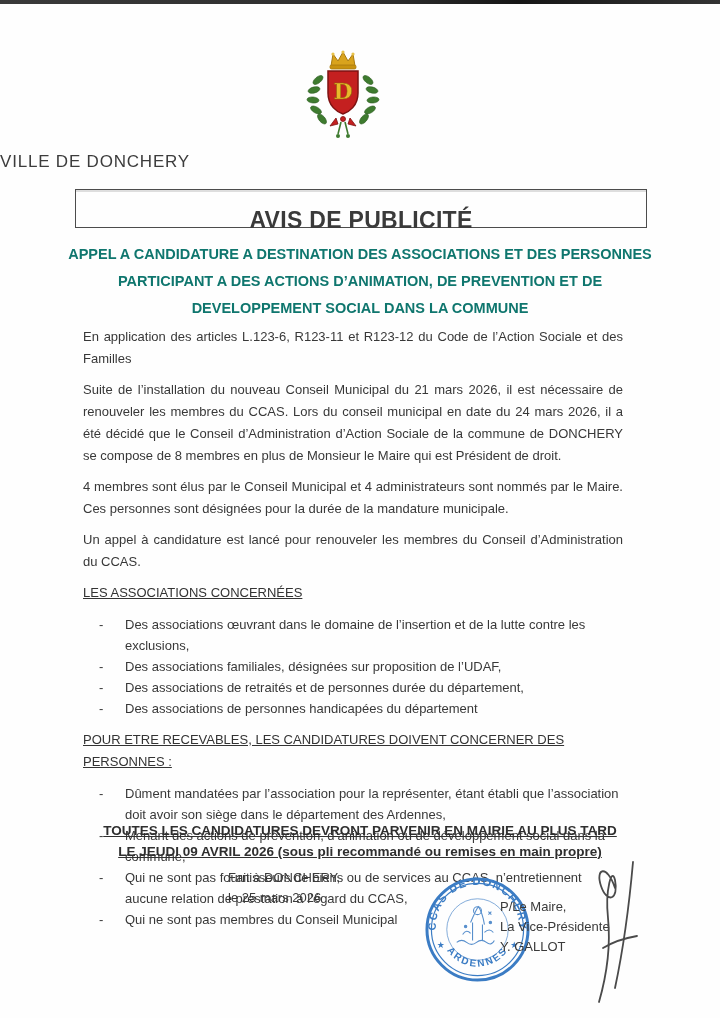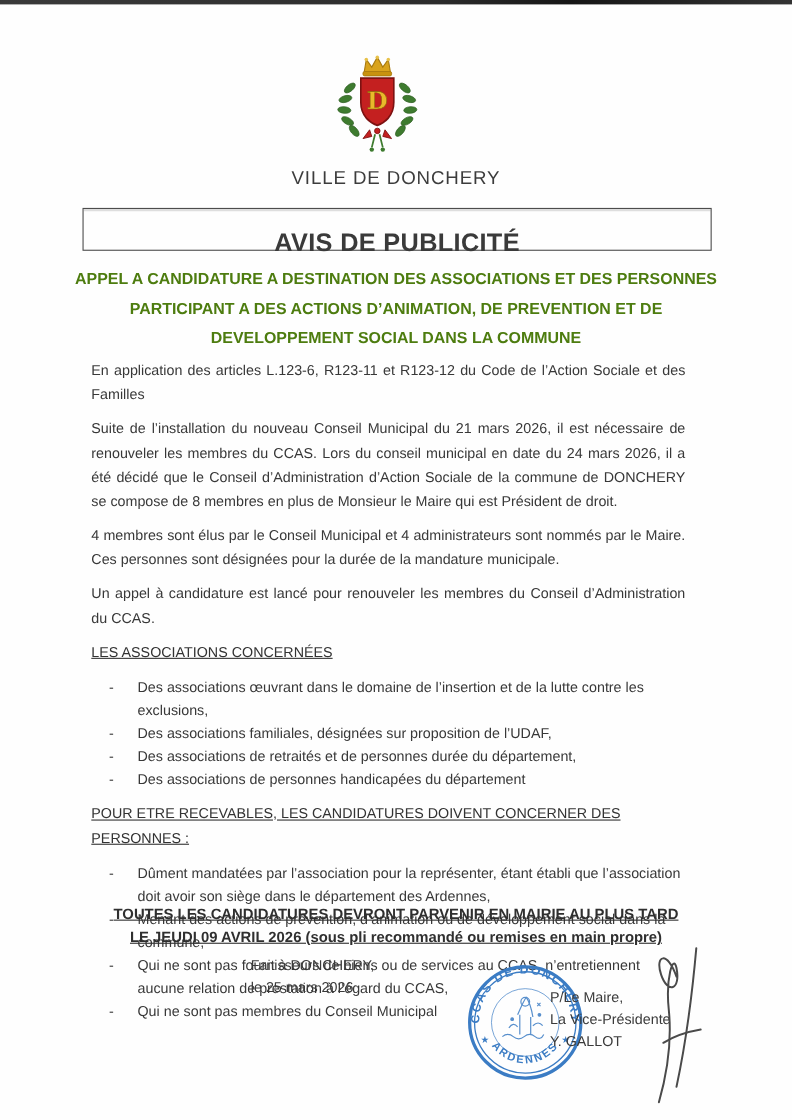--- a/index.html
+++ b/index.html
@@ -6,32 +6,32 @@
   .page {
     position:relative; width:720px; height:1018px; background:#fefefe;
     font-family:"Liberation Sans", sans-serif; color:#383838; overflow:hidden;
   }
   .scan-strip {
     position:absolute; top:0; left:0; width:720px; height:4px;
     background:linear-gradient(90deg,#3a3a3a 0%,#2c2c2c 55%,#161616 72%,#333 100%);
   }
   .crest { position:absolute; left:300px; top:46px; width:86px; height:98px; }
   .city-name {
-    position:absolute; top:152px; left:0; width:720px; text-align:center;
+    position:absolute; top:152px; left:0; width:720px; text-align:left;
     font-size:17px; letter-spacing:0.8px; color:#3c3c3c;
   }
   .title-box {
     position:absolute; left:75px; top:189px; width:570px; height:37px;
     border:1.6px solid #4c4c4c; box-shadow:inset 0 2px 0 rgba(80,80,80,.18);
     display:flex; align-items:center; justify-content:center;
   }
   .title-box span { font-size:23px; font-weight:bold; color:#3a3a3a; letter-spacing:0.3px;margin-top:24px; }
   .headline {
     position:absolute; top:241px; left:40px; width:640px; text-align:center;
-    font-weight:bold; font-size:14.5px; line-height:27px; color:#4d7c0f;
+    font-weight:bold; font-size:14.5px; line-height:27px; color:#0f766e;
   }
   .bodytext { position:absolute; left:83px; top:326px; width:556px; font-size:13px; line-height:22px; }
   .bodytext p { margin:0 16px 9px 0; text-align:justify; }
   .sec-heading {
     font-weight:normal; text-decoration:underline; color:#333;
     margin:6px 0 10px 0; font-size:13px;
   }
   ul.dashes { list-style:none; margin:0 0 10px 0; padding:0; }
   ul.dashes li { display:flex; line-height:21px; width:540px; }
   ul.dashes .dash { flex:none; width:26px; padding-left:16px; }

